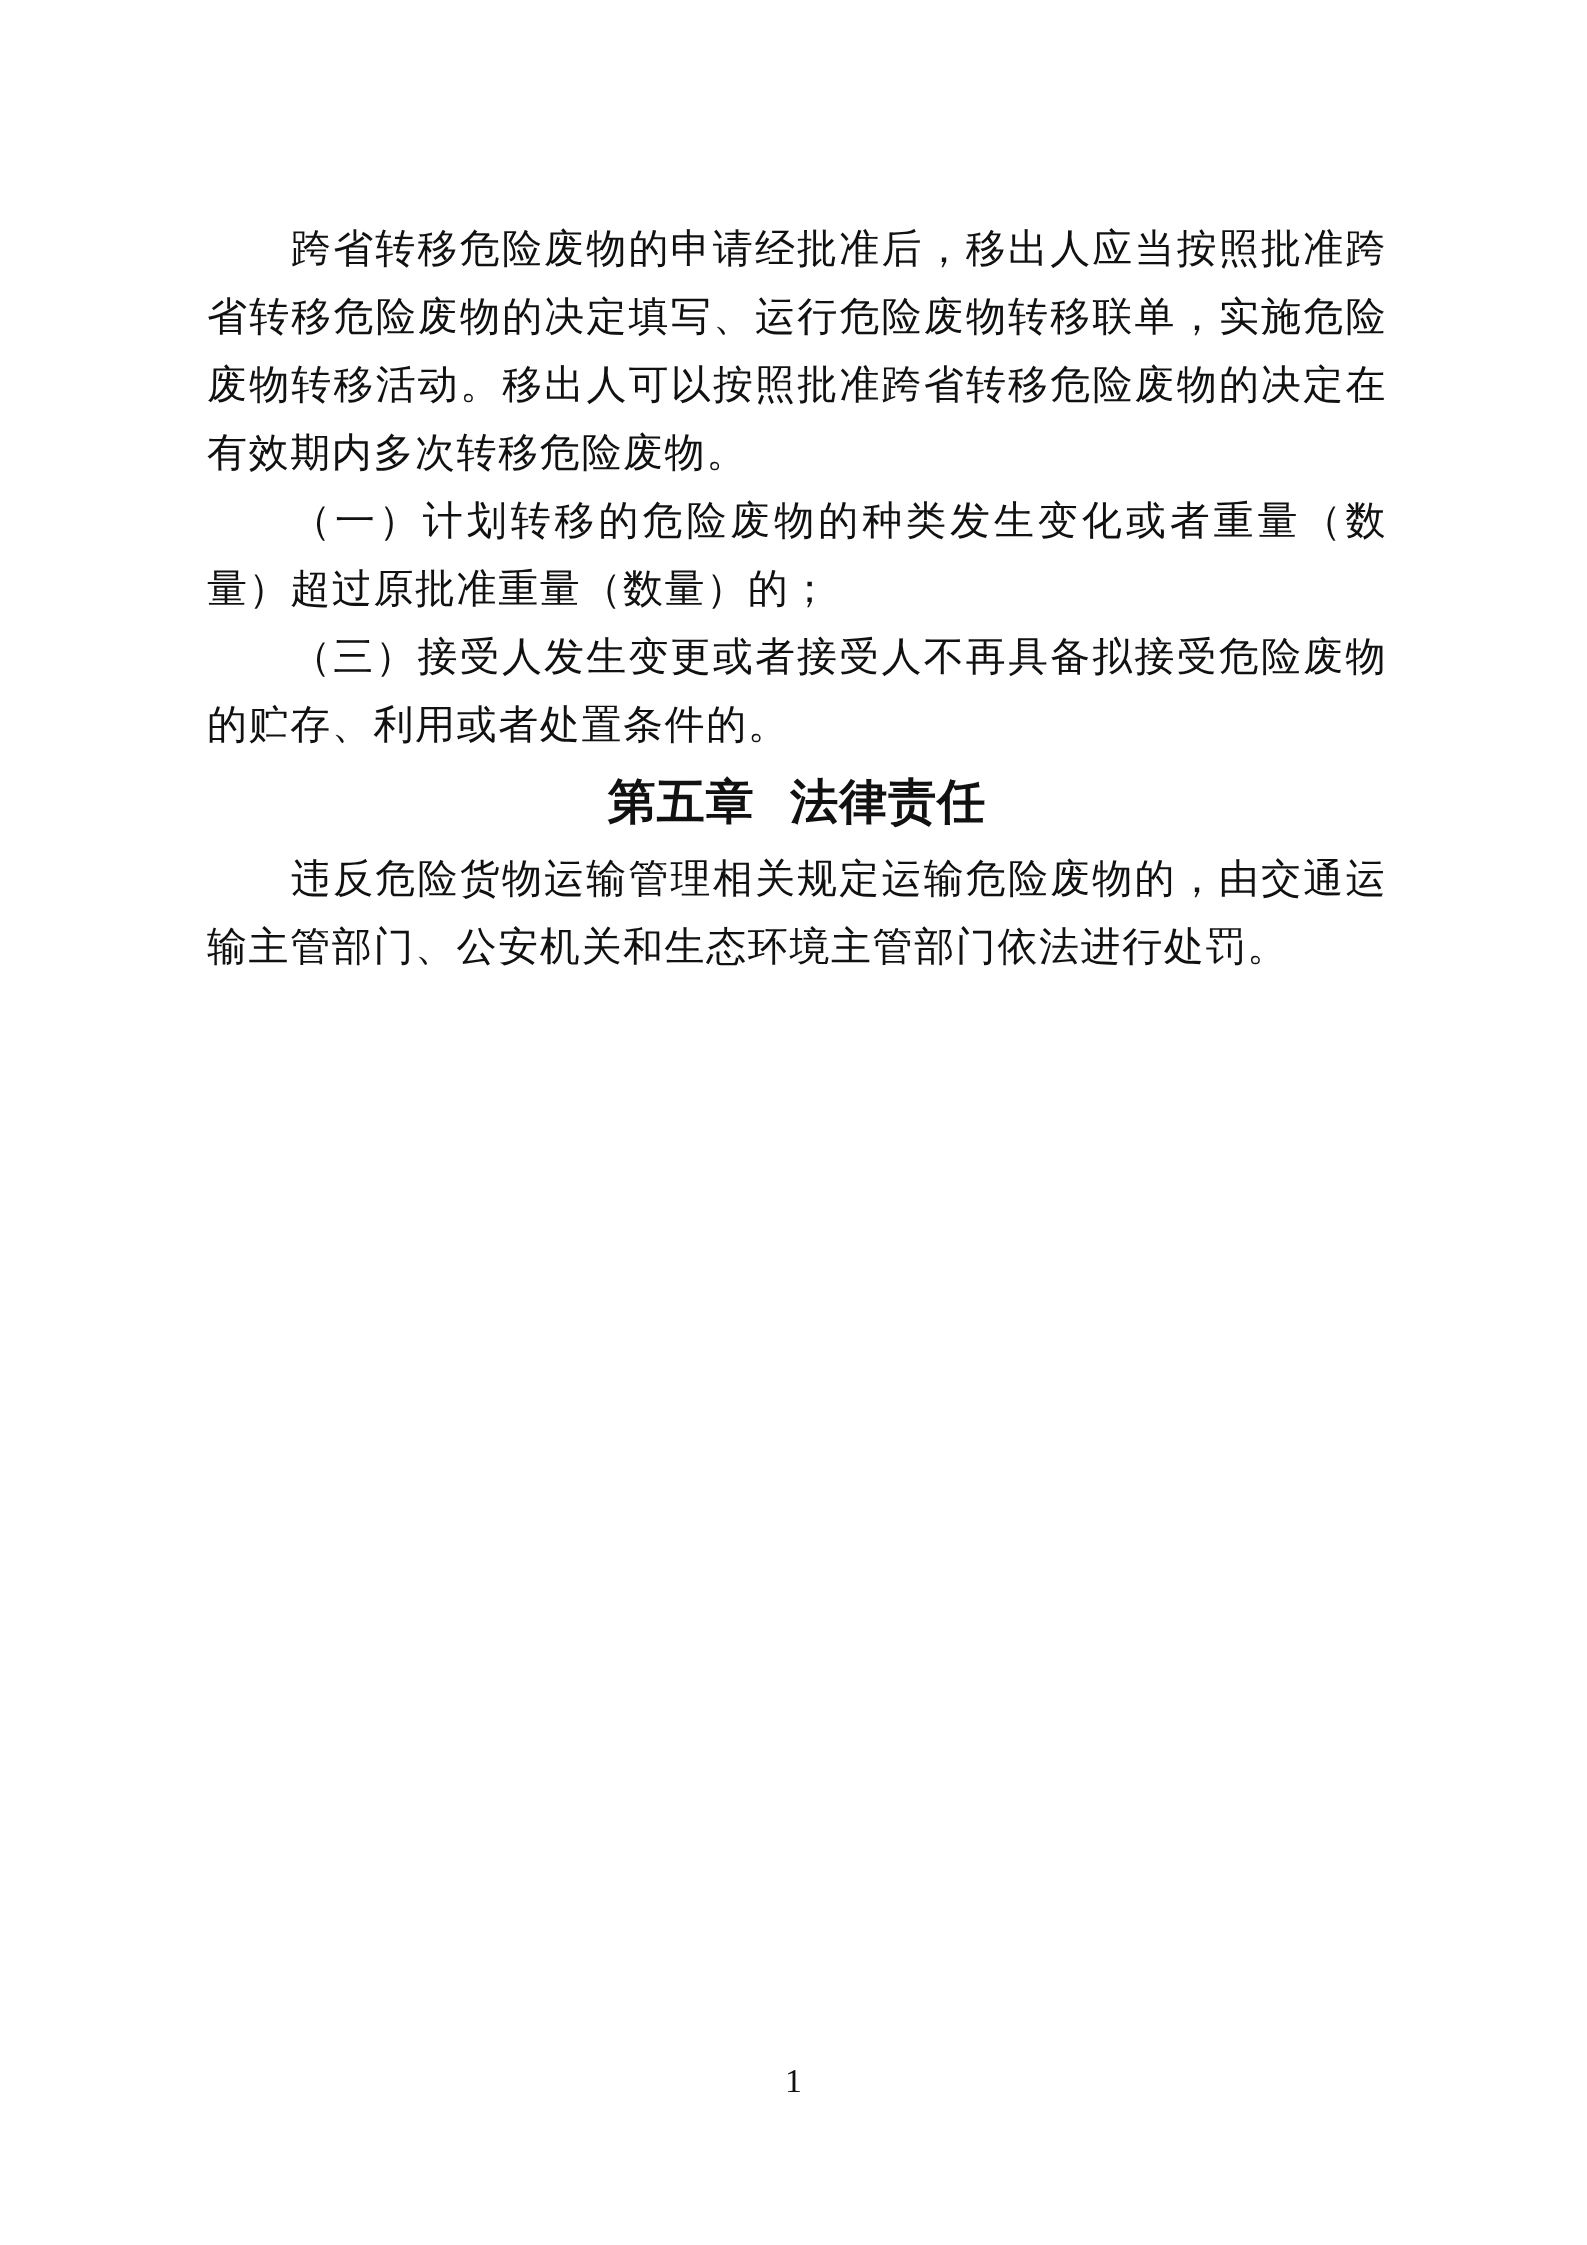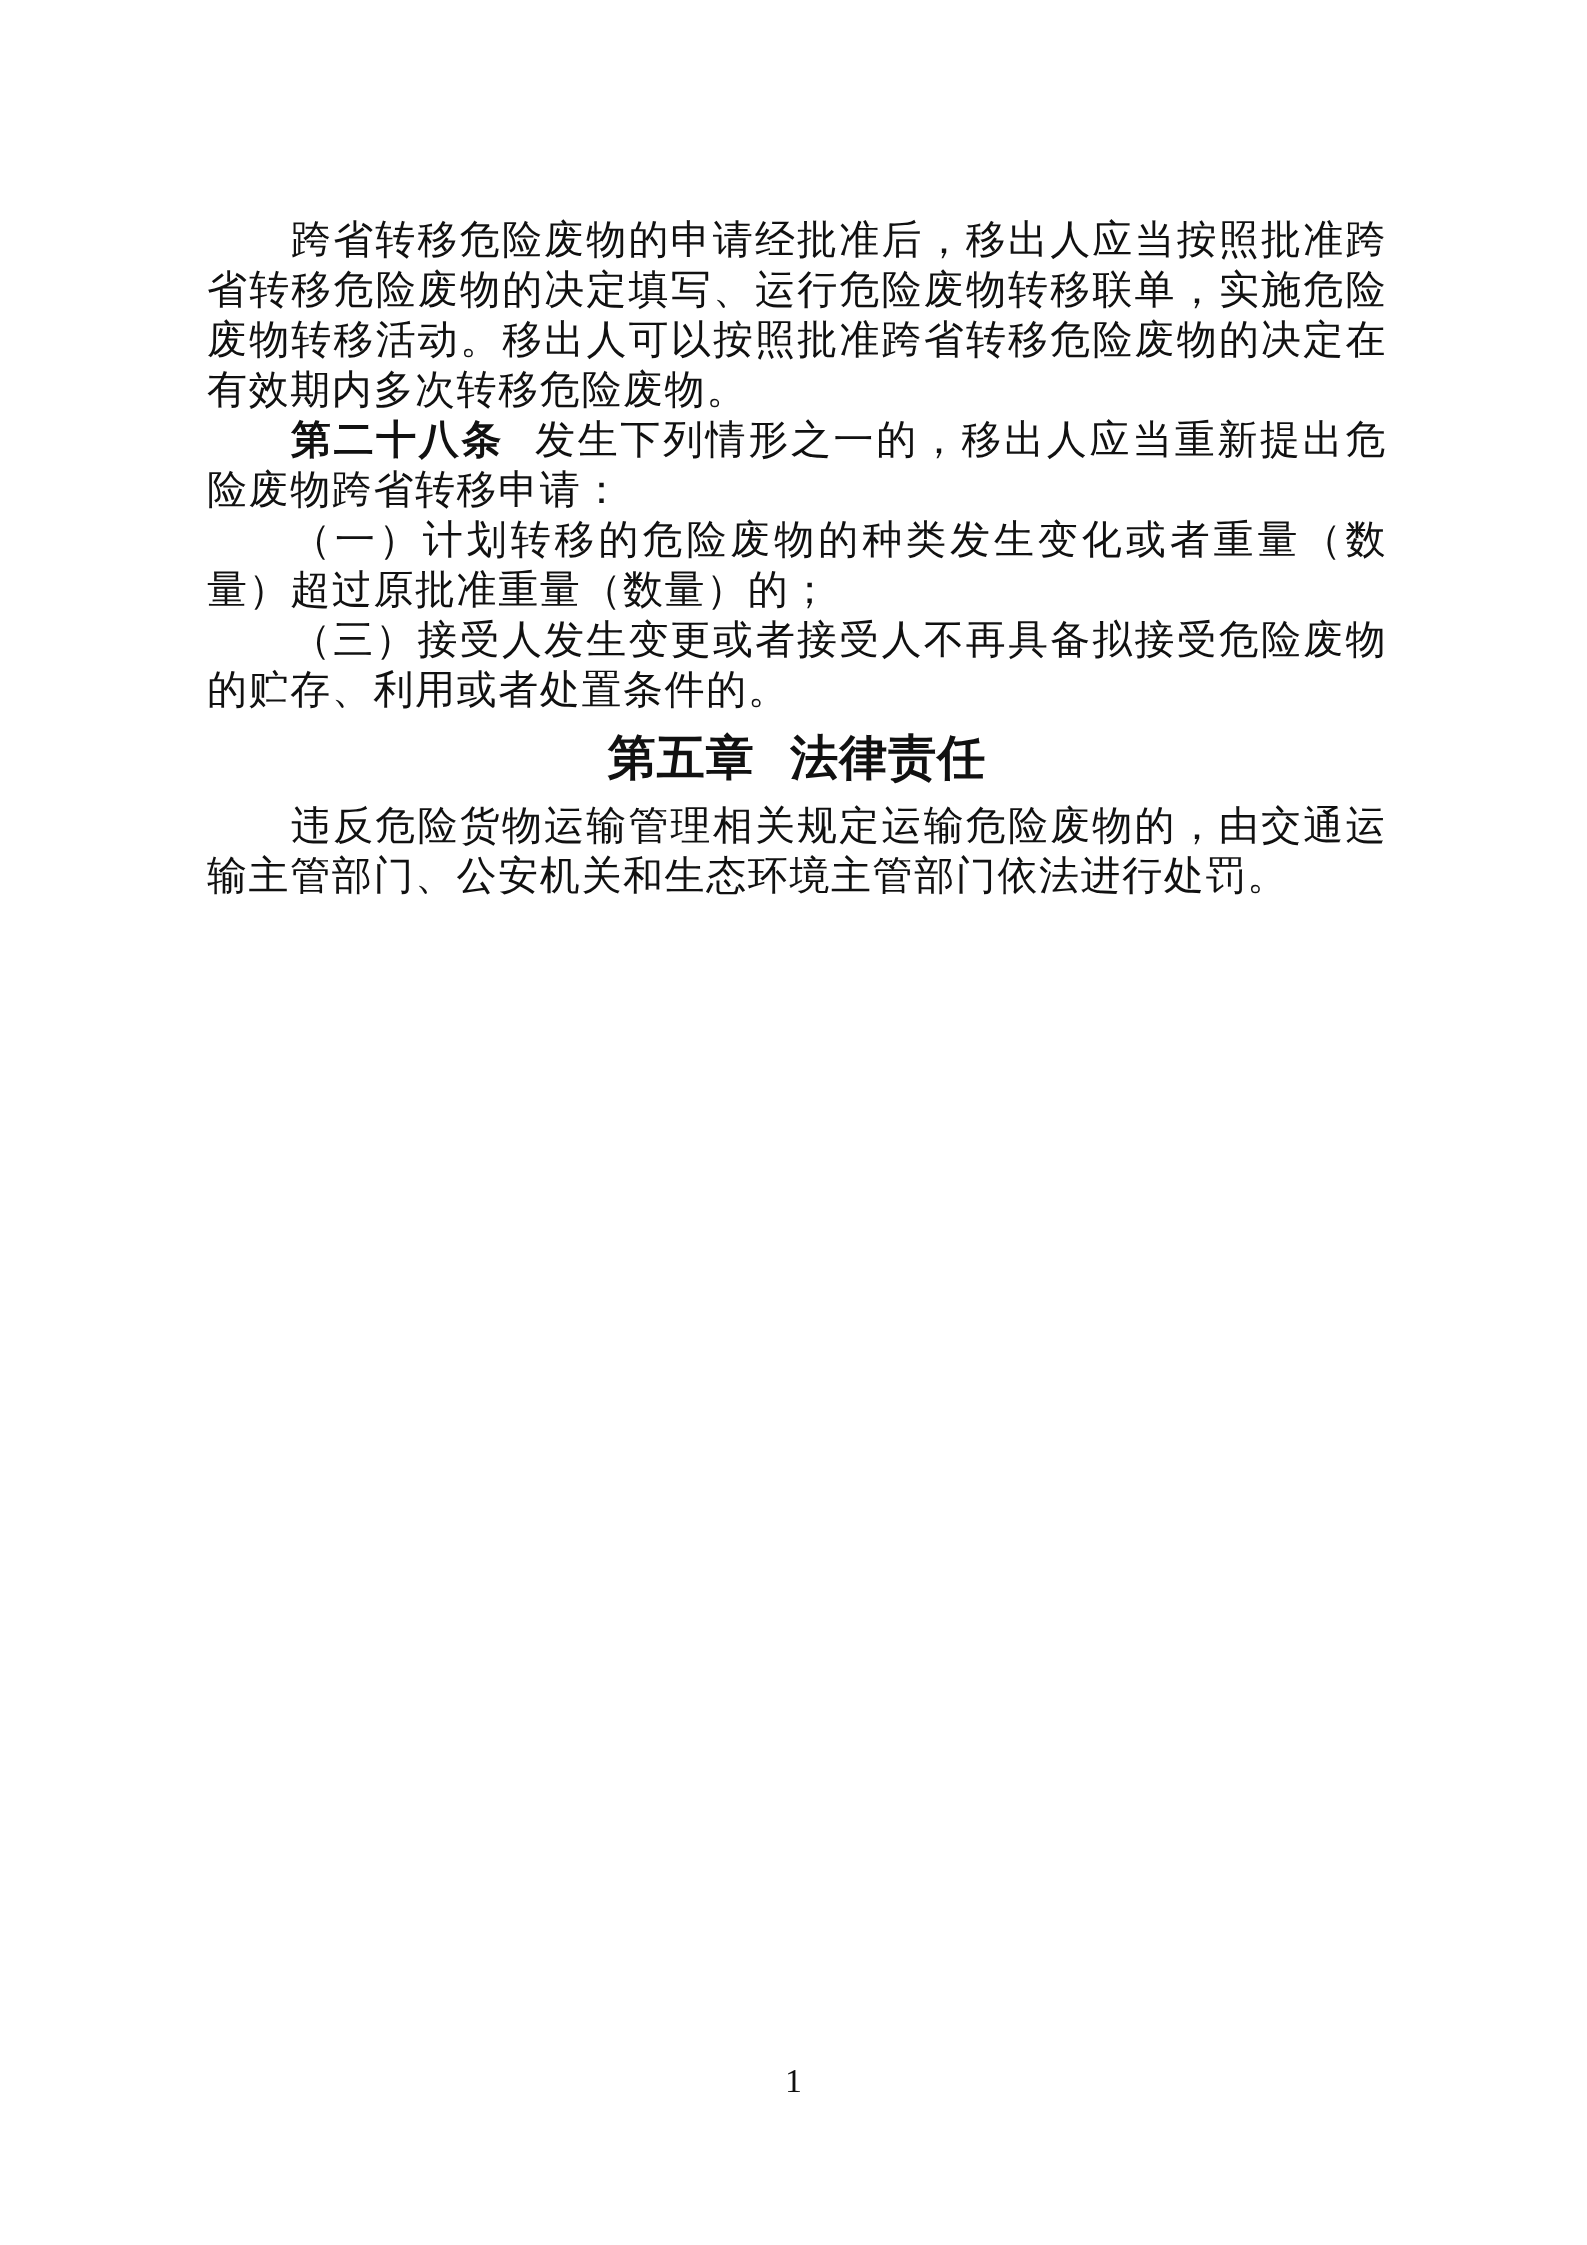--- a/index.html
+++ b/index.html
@@ -1,21 +1,21 @@
 <!DOCTYPE html>
 <html><head>
 <meta charset="utf-8">
 <style>
   html, body { margin: 0; padding: 0; background: #ffffff; }
   body { width: 1587px; height: 2245px; position: relative; overflow: hidden; }
   .page { position: absolute; left: 207px; top: 214px; width: 1180px; color: #111; }
   .p {
     font-family: "DejaVu Serif", "Liberation Serif", serif;
     font-size: 40px;
-    line-height: 50px;
+    line-height: 68px;
     letter-spacing: 1.6px;
     margin: 0;
     text-align: justify;
     text-align-last: left;
   }
   .indent { text-indent: 84px; }
   .bold { font-family: "DejaVu Sans", "Liberation Sans", sans-serif; font-weight: bold; }
   .heading {
     font-family: "DejaVu Sans", "Liberation Sans", sans-serif;
     font-weight: bold;
@@ -33,23 +33,20 @@
     font-size: 34px; color: #111;
   }
 </style>
 </head>
 <body>
 
 <div class="page">
 
   <p class="p indent">跨省转移危险废物的申请经批准后，移出人应当按照批准跨省转移危险废物的决定填写、运行危险废物转移联单，实施危险废物转移活动。移出人可以按照批准跨省转移危险废物的决定在有效期内多次转移危险废物。</p>
 
-  <p class="p indent">
-    <span class="bold">第二十八条</span><span class="gap">  </span><span>发生下列情形之一的，移出人应当重新提出危险废物跨省转移申请：</span>
-  </p>
 
   <p class="p indent">（一）计划转移的危险废物的种类发生变化或者重量（数量）超过原批准重量（数量）的；</p>
 
 
   <p class="p indent">（三）接受人发生变更或者接受人不再具备拟接受危险废物的贮存、利用或者处置条件的。</p>
 
   <p class="heading">
     <span>第五章</span><span class="gap">  </span><span>法律责任</span>
   </p>
 

